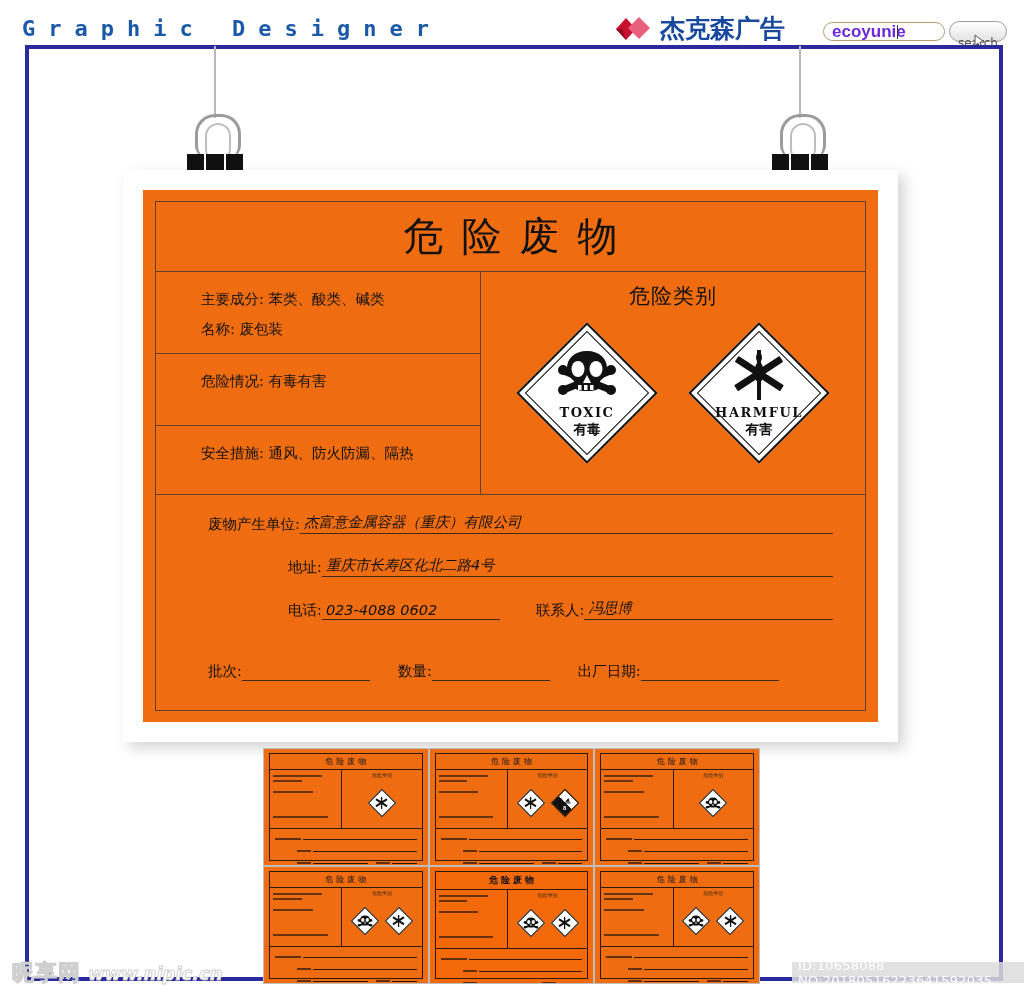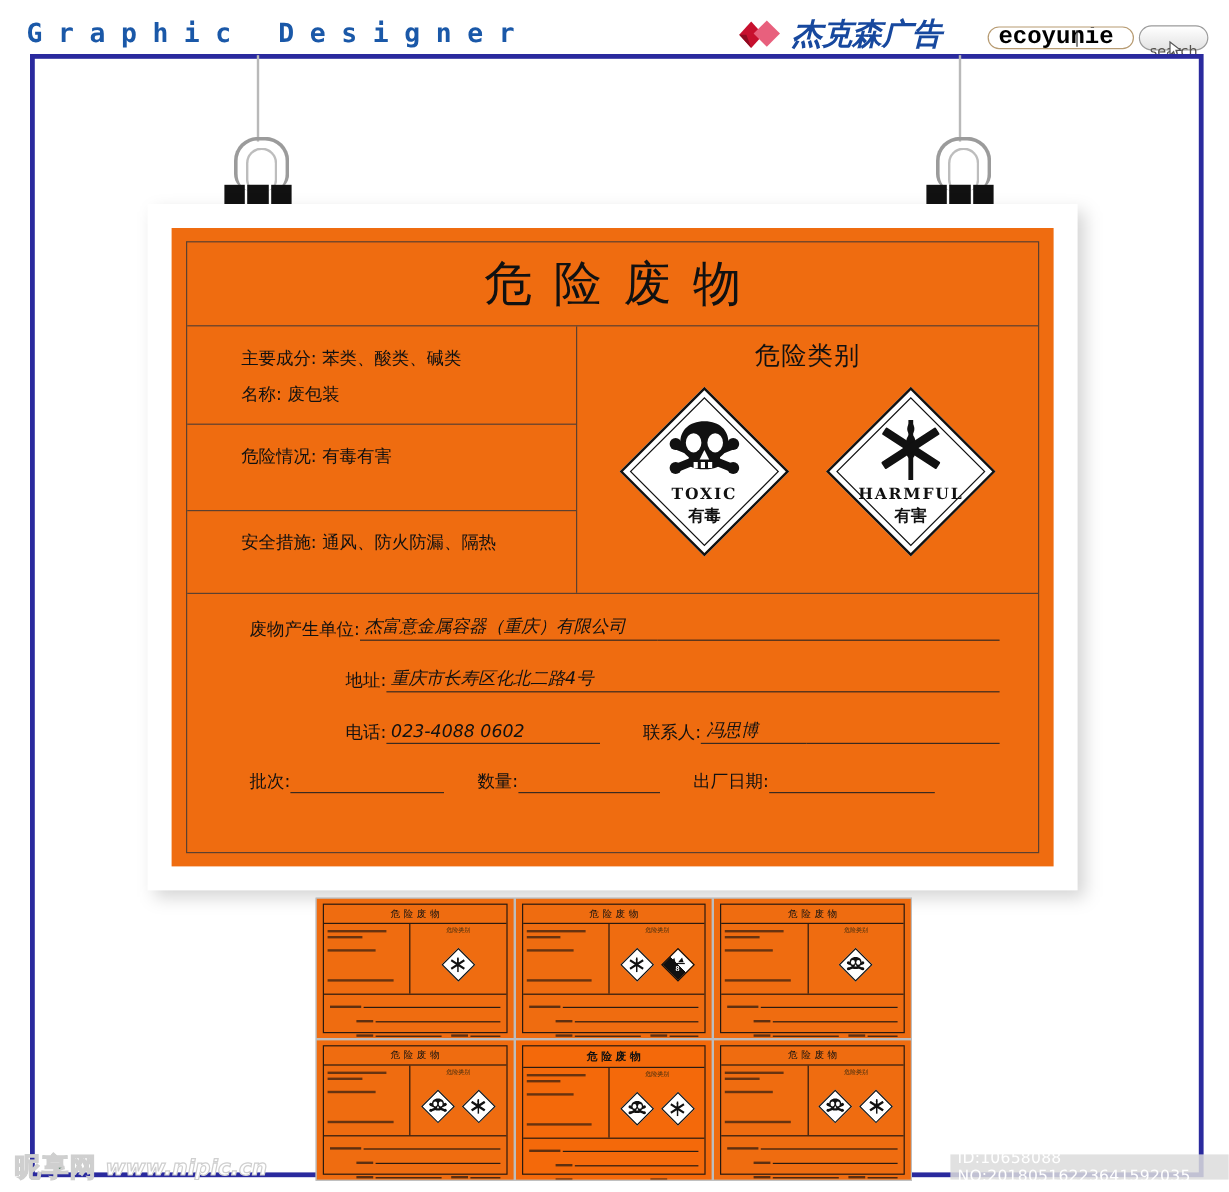--- a/index.html
+++ b/index.html
@@ -10,35 +10,35 @@
   }
 
   
   .header{position:absolute;left:0;top:0;width:924px;height:46px;}
   .gd-title{
     position:absolute;left:22px;top:16px;
     font-family:"DejaVu Sans Mono","Liberation Mono",monospace;
     font-weight:bold;font-size:22px;color:#1a58a8;letter-spacing:13px;
     white-space:nowrap;
   }
-  .brand{position:absolute;left:612px;top:14px;display:flex;align-items:center;gap:6px;font-style:italic;}
+  .brand{position:absolute;left:612px;top:14px;display:flex;align-items:center;gap:6px;}
   .brand-logo{position:relative;width:42px;height:30px;}
   .brand-name{
     font-family:"DejaVu Sans","Liberation Sans",sans-serif;
     font-weight:bold;font-size:25px;color:#17489e;letter-spacing:0px;
     white-space:nowrap;line-height:30px;
   }
   .search-box{
     position:absolute;left:823px;top:22px;width:122px;height:19px;
     border:1.5px solid #b79b72;border-radius:10px;background:#fff;
     box-sizing:border-box;overflow:hidden;
   }
   .search-val{
-    position:absolute;left:8px;top:1px;font-size:20px;font-weight:bold;
-    color:#000000;font-family:Liberation Mono, monospace;
+    position:absolute;left:8px;top:1px;font-size:17px;font-weight:bold;
+    color:#6d28d9;font-family:Liberation Sans, sans-serif;
     line-height:16px;white-space:nowrap;
   }
   .caret{position:absolute;left:73px;top:2px;width:1px;height:14px;background:#333;}
   .search-btn{
     position:absolute;left:949px;top:21px;width:58px;height:21px;
     border:1.5px solid #9b9b9b;border-radius:11px;
     background:linear-gradient(#ffffff,#e3e3e3);box-sizing:border-box;
   }
   .search-btn span{
     display:block;text-align:center;font-size:12px;color:#55524d;
@@ -326,21 +326,21 @@
         <span class="fval" style="min-width:170px;">023-4088 0602</span>
         <span class="flabel" style="margin-left:36px;">联系人:</span>
         <span class="fval" style="min-width:80px;">冯思博</span>
         <span class="fblank" style="flex:1;height:16px;"></span>
       </div>
       <div class="frow" style="margin-bottom:0;">
         <span class="flabel" style="margin-left:20px;">批次:</span>
         <span class="fval" style="width:120px;"></span>
         <span class="flabel" style="margin-left:28px;">数量:</span>
         <span class="fval" style="width:110px;"></span>
-        <span class="flabel" style="margin-left:28px;">出厂日期:</span>
+        <span class="flabel" style="margin-left:28px;margin-top:20px;">出厂日期:</span>
         <span class="fval" style="width:130px;"></span>
       </div>
     </div>
 
   </div>
 </div>
 
 <div class="thumbs" id="thumbs">
     <div class="th">
       <div class="th-in">

